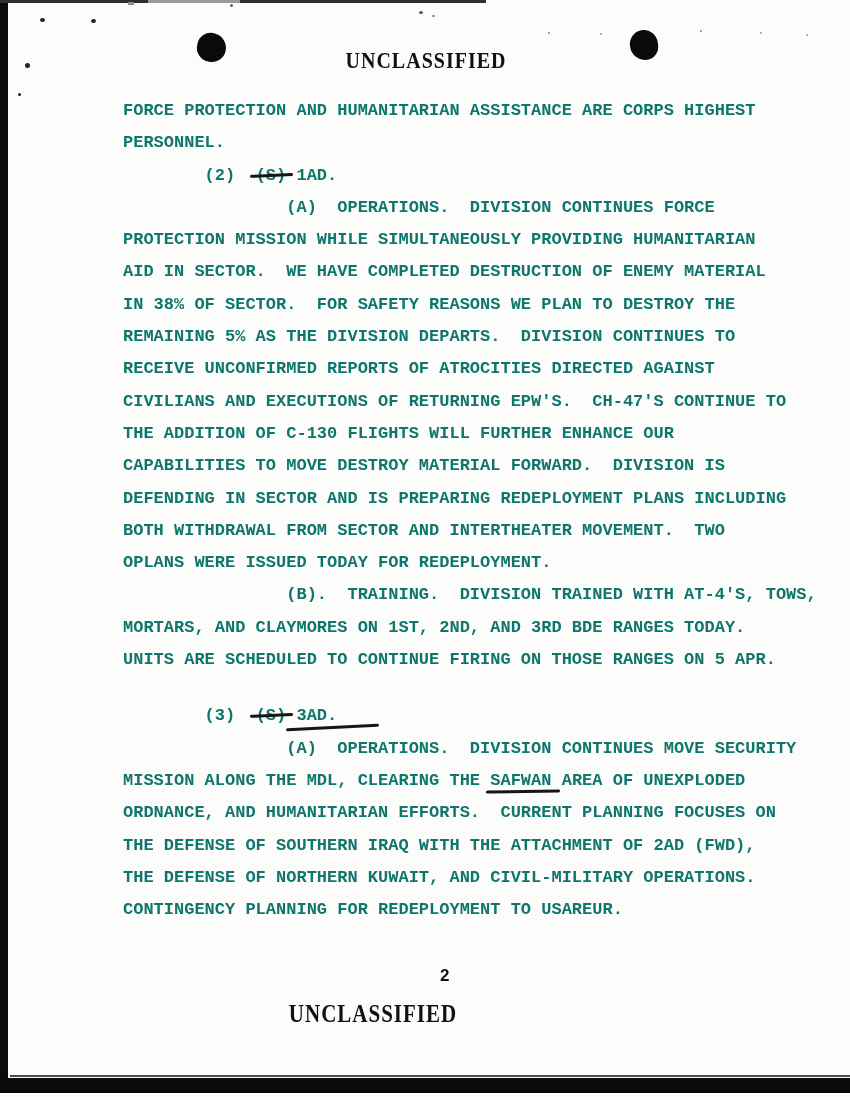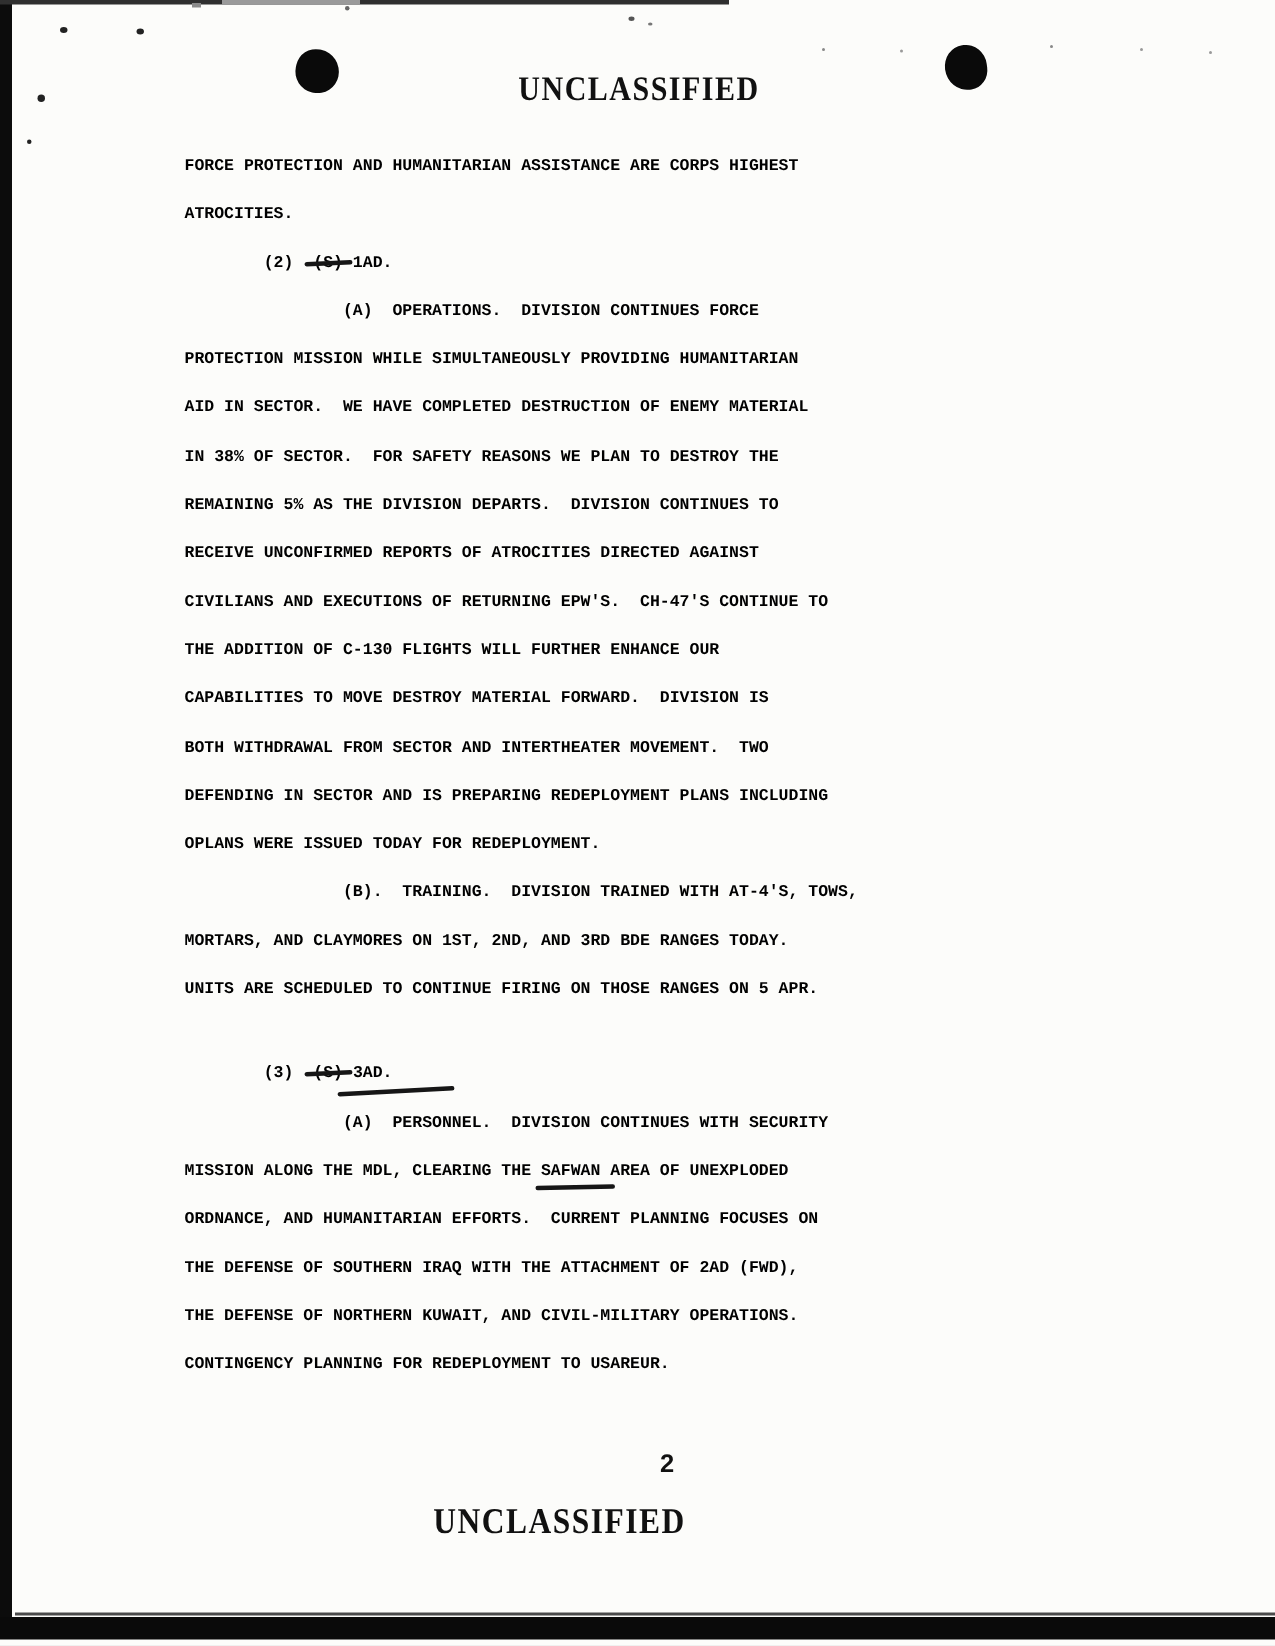--- a/index.html
+++ b/index.html
@@ -28,21 +28,21 @@
   .banner-top    { top:49px; font-size:20px; letter-spacing:1px; transform:translateX(-9px) scaleY(1.15); }
   .banner-bottom { top:1002px; font-size:21px; letter-spacing:1px; transform:translateX(-62px) scaleY(1.15); }
   .page-number {
     position:absolute; left:440px; top:966px;
     font-family:"Liberation Sans","DejaVu Sans",sans-serif;
     font-weight:bold; font-size:17px; color:#111;
   }
   
   .doc-body {
     position:absolute; left:123px; top:95px;
-    font-size:11px; font-weight:bold; color:#000000;
+    font-size:17px; font-weight:bold; color:#0f766e;
   }
   .line { white-space:pre; height:32.3px; line-height:32.3px; }
   .line.gap { margin-top:24px; }
   .line span { position:relative; display:inline-block; white-space:pre; }
   
   .st::after {
     content:""; position:absolute; left:-6px; right:-6px; top:14px; height:3.4px;
     background:#161616; border-radius:2px; transform:rotate(-2.5deg);
   }
   
@@ -81,39 +81,39 @@
   <div class="speck" style="left:760px;top:32px;width:2px;height:2px;background:#999;"></div>
   <div class="speck" style="left:806px;top:34px;width:2px;height:2px;background:#999;"></div>
 
   <div class="dot dot-left"></div>
   <div class="dot dot-right"></div>
 
   <div class="banner banner-top">UNCLASSIFIED</div>
 
   <div class="doc-body">
       <div class="line"><span>FORCE PROTECTION AND HUMANITARIAN ASSISTANCE ARE CORPS HIGHEST</span></div>
-      <div class="line"><span>ATROCITIES.</span></div>
+      <div class="line"><span>PERSONNEL.</span></div>
       <div class="line"><span>        (2)  </span><span class="st">(S)</span><span> 1AD.</span></div>
       <div class="line"><span>                (A)  OPERATIONS.  DIVISION CONTINUES FORCE</span></div>
       <div class="line"><span>PROTECTION MISSION WHILE SIMULTANEOUSLY PROVIDING HUMANITARIAN</span></div>
       <div class="line"><span>AID IN SECTOR.  WE HAVE COMPLETED DESTRUCTION OF ENEMY MATERIAL</span></div>
       <div class="line"><span>IN 38% OF SECTOR.  FOR SAFETY REASONS WE PLAN TO DESTROY THE</span></div>
       <div class="line"><span>REMAINING 5% AS THE DIVISION DEPARTS.  DIVISION CONTINUES TO</span></div>
       <div class="line"><span>RECEIVE UNCONFIRMED REPORTS OF ATROCITIES DIRECTED AGAINST</span></div>
       <div class="line"><span>CIVILIANS AND EXECUTIONS OF RETURNING EPW'S.  CH-47'S CONTINUE TO</span></div>
       <div class="line"><span>THE ADDITION OF C-130 FLIGHTS WILL FURTHER ENHANCE OUR</span></div>
       <div class="line"><span>CAPABILITIES TO MOVE DESTROY MATERIAL FORWARD.  DIVISION IS</span></div>
+      <div class="line"><span>DEFENDING IN SECTOR AND IS PREPARING REDEPLOYMENT PLANS INCLUDING</span></div>
       <div class="line"><span>BOTH WITHDRAWAL FROM SECTOR AND INTERTHEATER MOVEMENT.  TWO</span></div>
-      <div class="line"><span>DEFENDING IN SECTOR AND IS PREPARING REDEPLOYMENT PLANS INCLUDING</span></div>
       <div class="line"><span>OPLANS WERE ISSUED TODAY FOR REDEPLOYMENT.</span></div>
       <div class="line"><span>                (B).  TRAINING.  DIVISION TRAINED WITH AT-4'S, TOWS,</span></div>
       <div class="line"><span>MORTARS, AND CLAYMORES ON 1ST, 2ND, AND 3RD BDE RANGES TODAY.</span></div>
       <div class="line"><span>UNITS ARE SCHEDULED TO CONTINUE FIRING ON THOSE RANGES ON 5 APR.</span></div>
       <div class="line gap"><span>        (3)  </span><span class="st">(S)</span><span> </span><span class="u3">3AD.</span></div>
-      <div class="line"><span>                (A)  PERSONNEL.  DIVISION CONTINUES WITH SECURITY</span></div>
+      <div class="line"><span>                (A)  OPERATIONS.  DIVISION CONTINUES MOVE SECURITY</span></div>
       <div class="line"><span>MISSION ALONG THE MDL, CLEARING THE </span><span class="us">SAFWAN</span><span> AREA OF UNEXPLODED</span></div>
       <div class="line"><span>ORDNANCE, AND HUMANITARIAN EFFORTS.  CURRENT PLANNING FOCUSES ON</span></div>
       <div class="line"><span>THE DEFENSE OF SOUTHERN IRAQ WITH THE ATTACHMENT OF 2AD (FWD),</span></div>
       <div class="line"><span>THE DEFENSE OF NORTHERN KUWAIT, AND CIVIL-MILITARY OPERATIONS.</span></div>
       <div class="line"><span>CONTINGENCY PLANNING FOR REDEPLOYMENT TO USAREUR.</span></div>
     </div>
 
   <div class="page-number">2</div>
 
   <div class="banner banner-bottom">UNCLASSIFIED</div>

